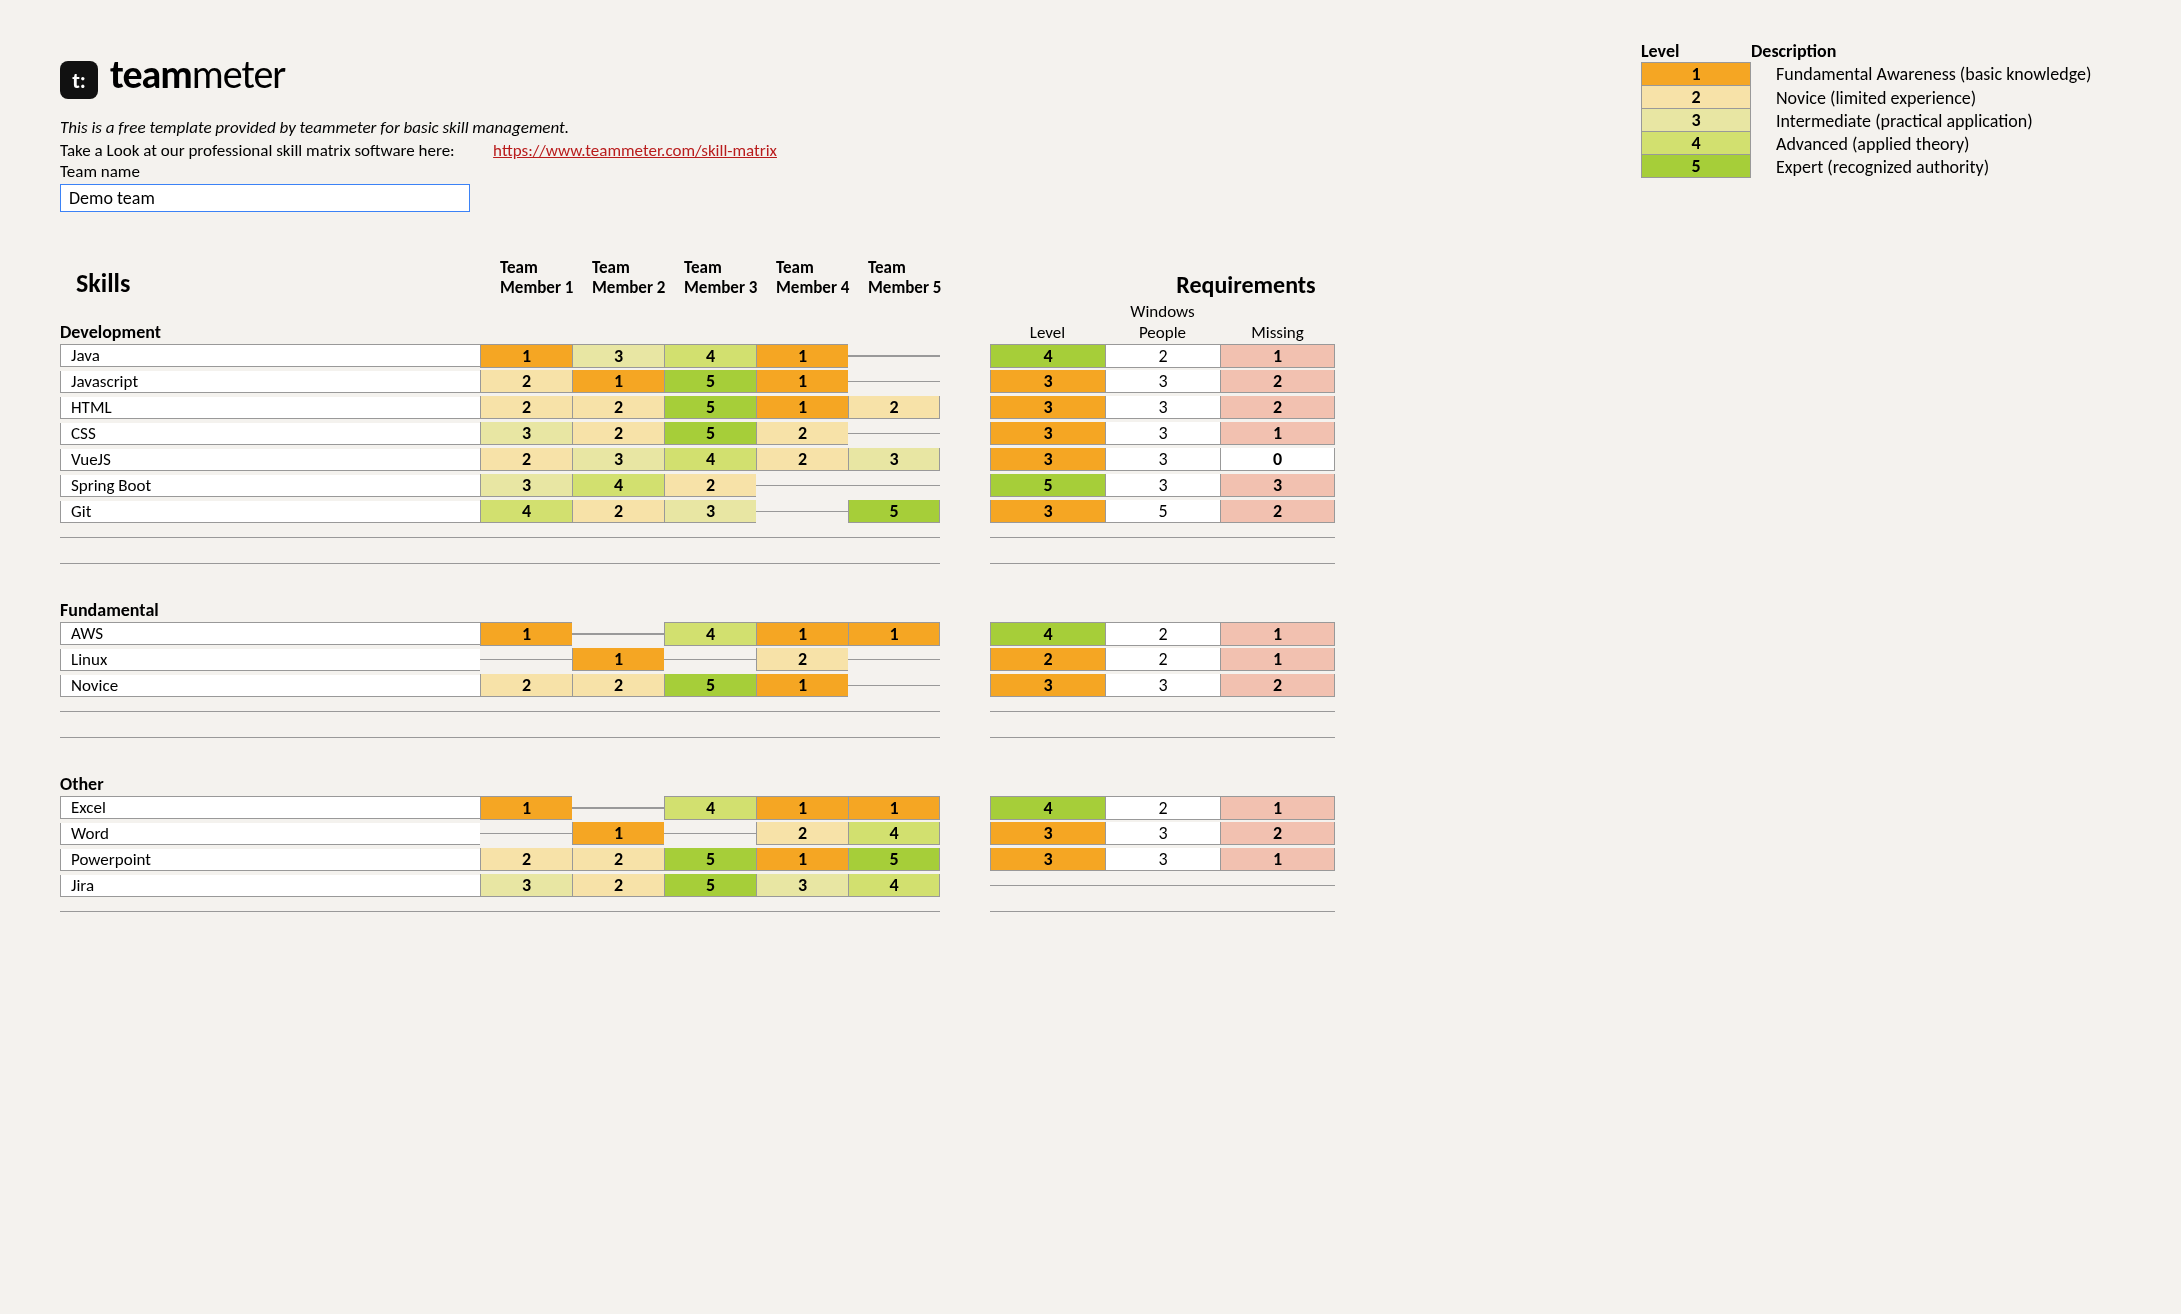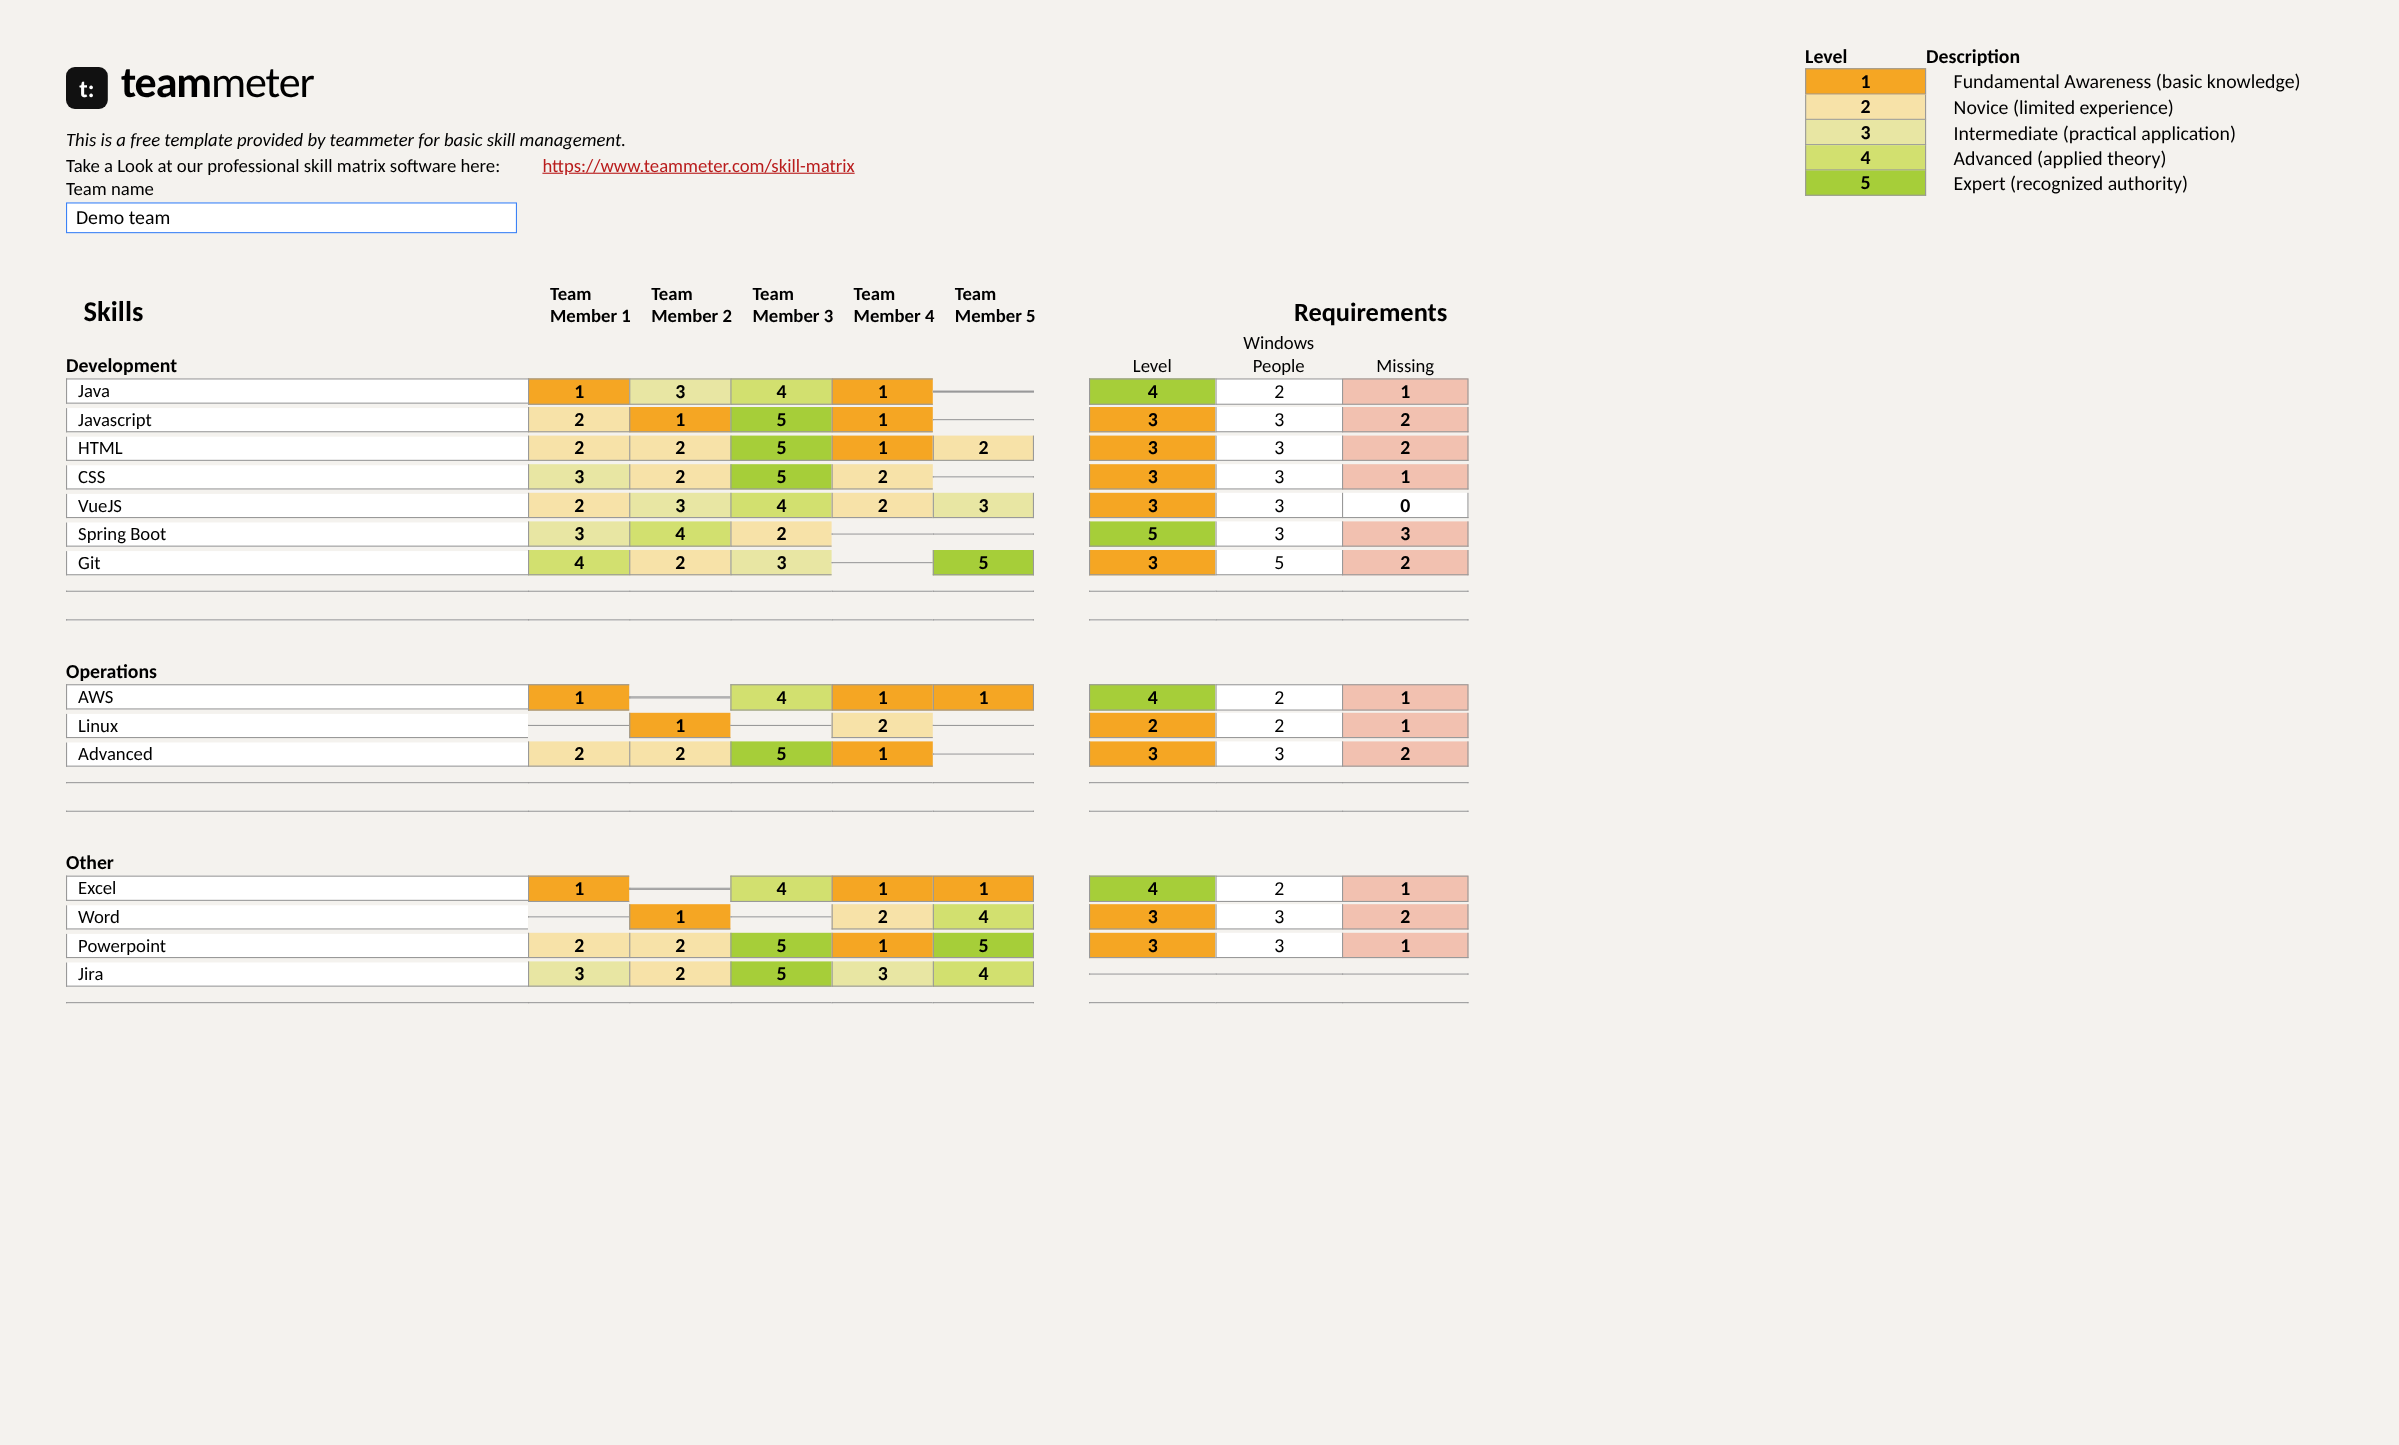--- a/index.html
+++ b/index.html
@@ -271,21 +271,21 @@
           <div class="lvl-cell  "></div>
           <div class="lvl-cell  "></div>
           <div class="lvl-cell  last"></div>
           <div class="gap"></div>
           <div class="req-cell "></div>
           <div class="req-cell req-people plain"></div>
           <div class="req-cell last "></div>
         </div>
       </div>
       <div class="section-row">
-        <div class="section-title">Operations</div>
+        <div class="section-title">Fundamental</div>
                    <div class="member-spacer"></div>
       </div>
       <div class="section-block">
         <div class="matrix-row">
           <div class="skill-cell">AWS</div>
           <div class="lvl-cell c1 ">1</div>
           <div class="lvl-cell  "></div>
           <div class="lvl-cell c4 ">4</div>
           <div class="lvl-cell c1 ">1</div>
           <div class="lvl-cell c1 last">1</div>
@@ -300,21 +300,21 @@
           <div class="lvl-cell c1 ">1</div>
           <div class="lvl-cell  "></div>
           <div class="lvl-cell c2 ">2</div>
           <div class="lvl-cell  last"></div>
           <div class="gap"></div>
           <div class="req-cell c1">2</div>
           <div class="req-cell req-people plain">2</div>
           <div class="req-cell last cmiss">1</div>
         </div>
         <div class="matrix-row">
-          <div class="skill-cell">Advanced</div>
+          <div class="skill-cell">Novice</div>
           <div class="lvl-cell c2 ">2</div>
           <div class="lvl-cell c2 ">2</div>
           <div class="lvl-cell c5 ">5</div>
           <div class="lvl-cell c1 ">1</div>
           <div class="lvl-cell  last"></div>
           <div class="gap"></div>
           <div class="req-cell c1">3</div>
           <div class="req-cell req-people plain">3</div>
           <div class="req-cell last cmiss">2</div>
         </div>

